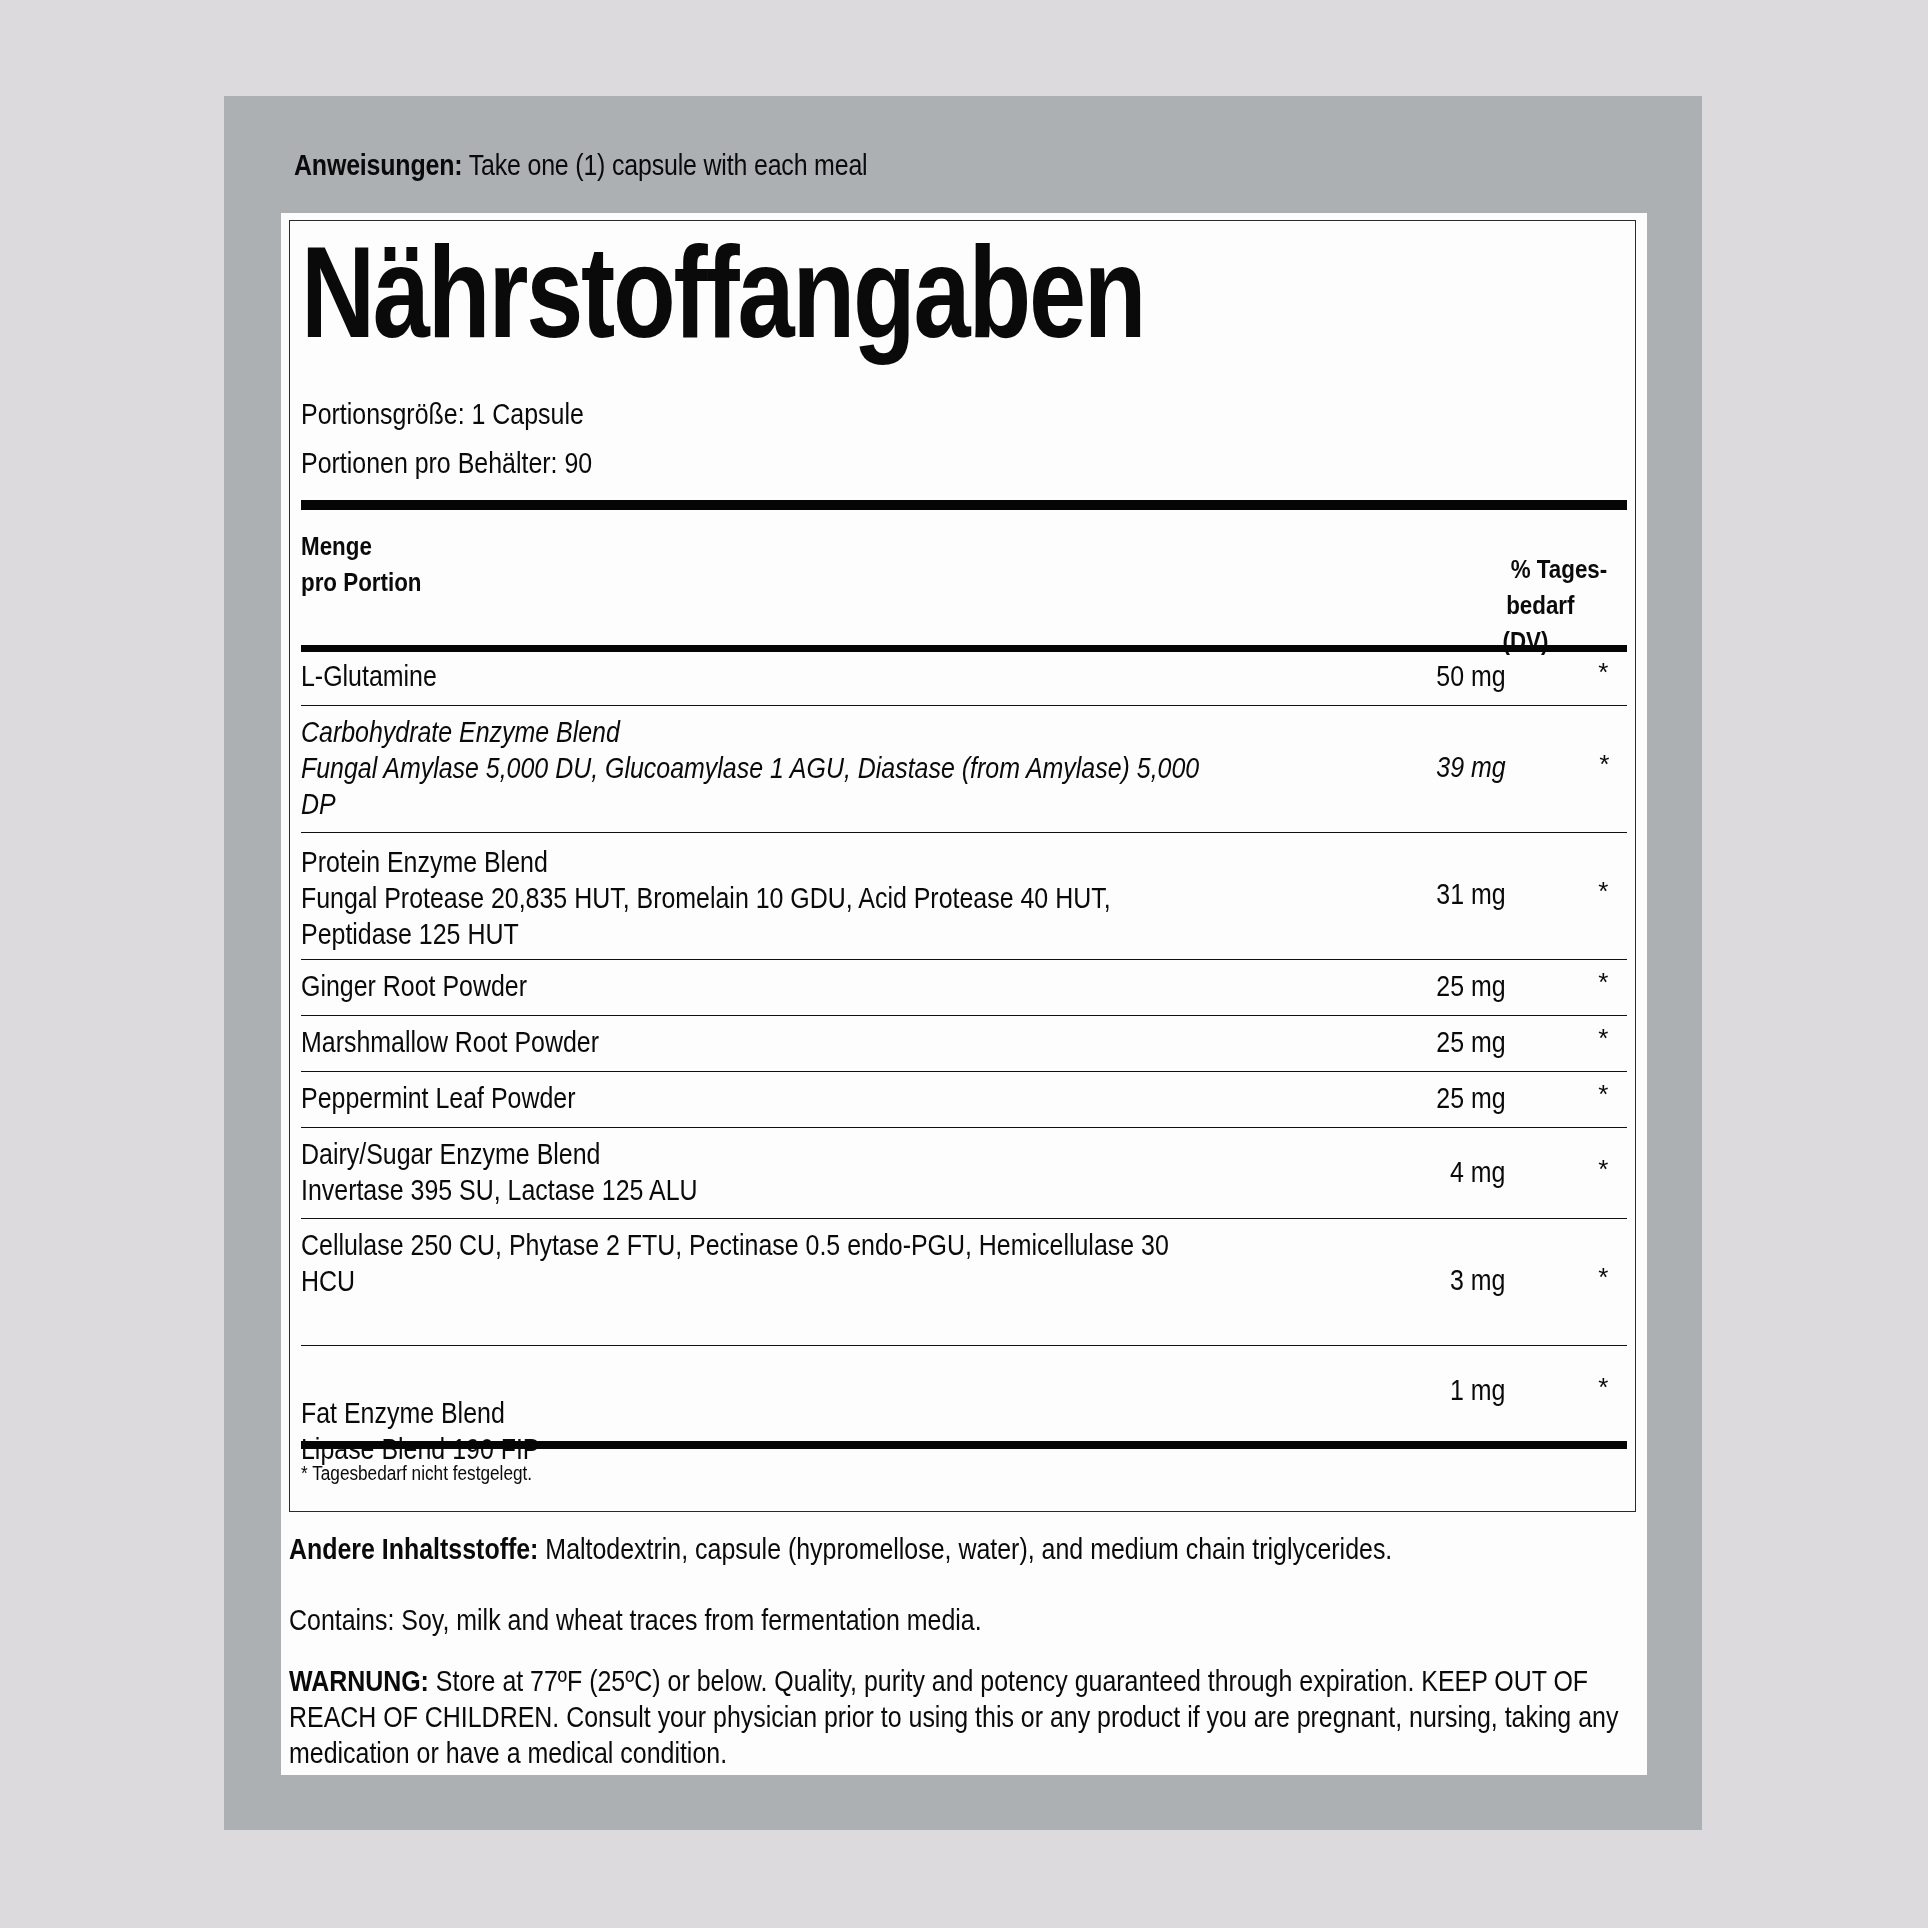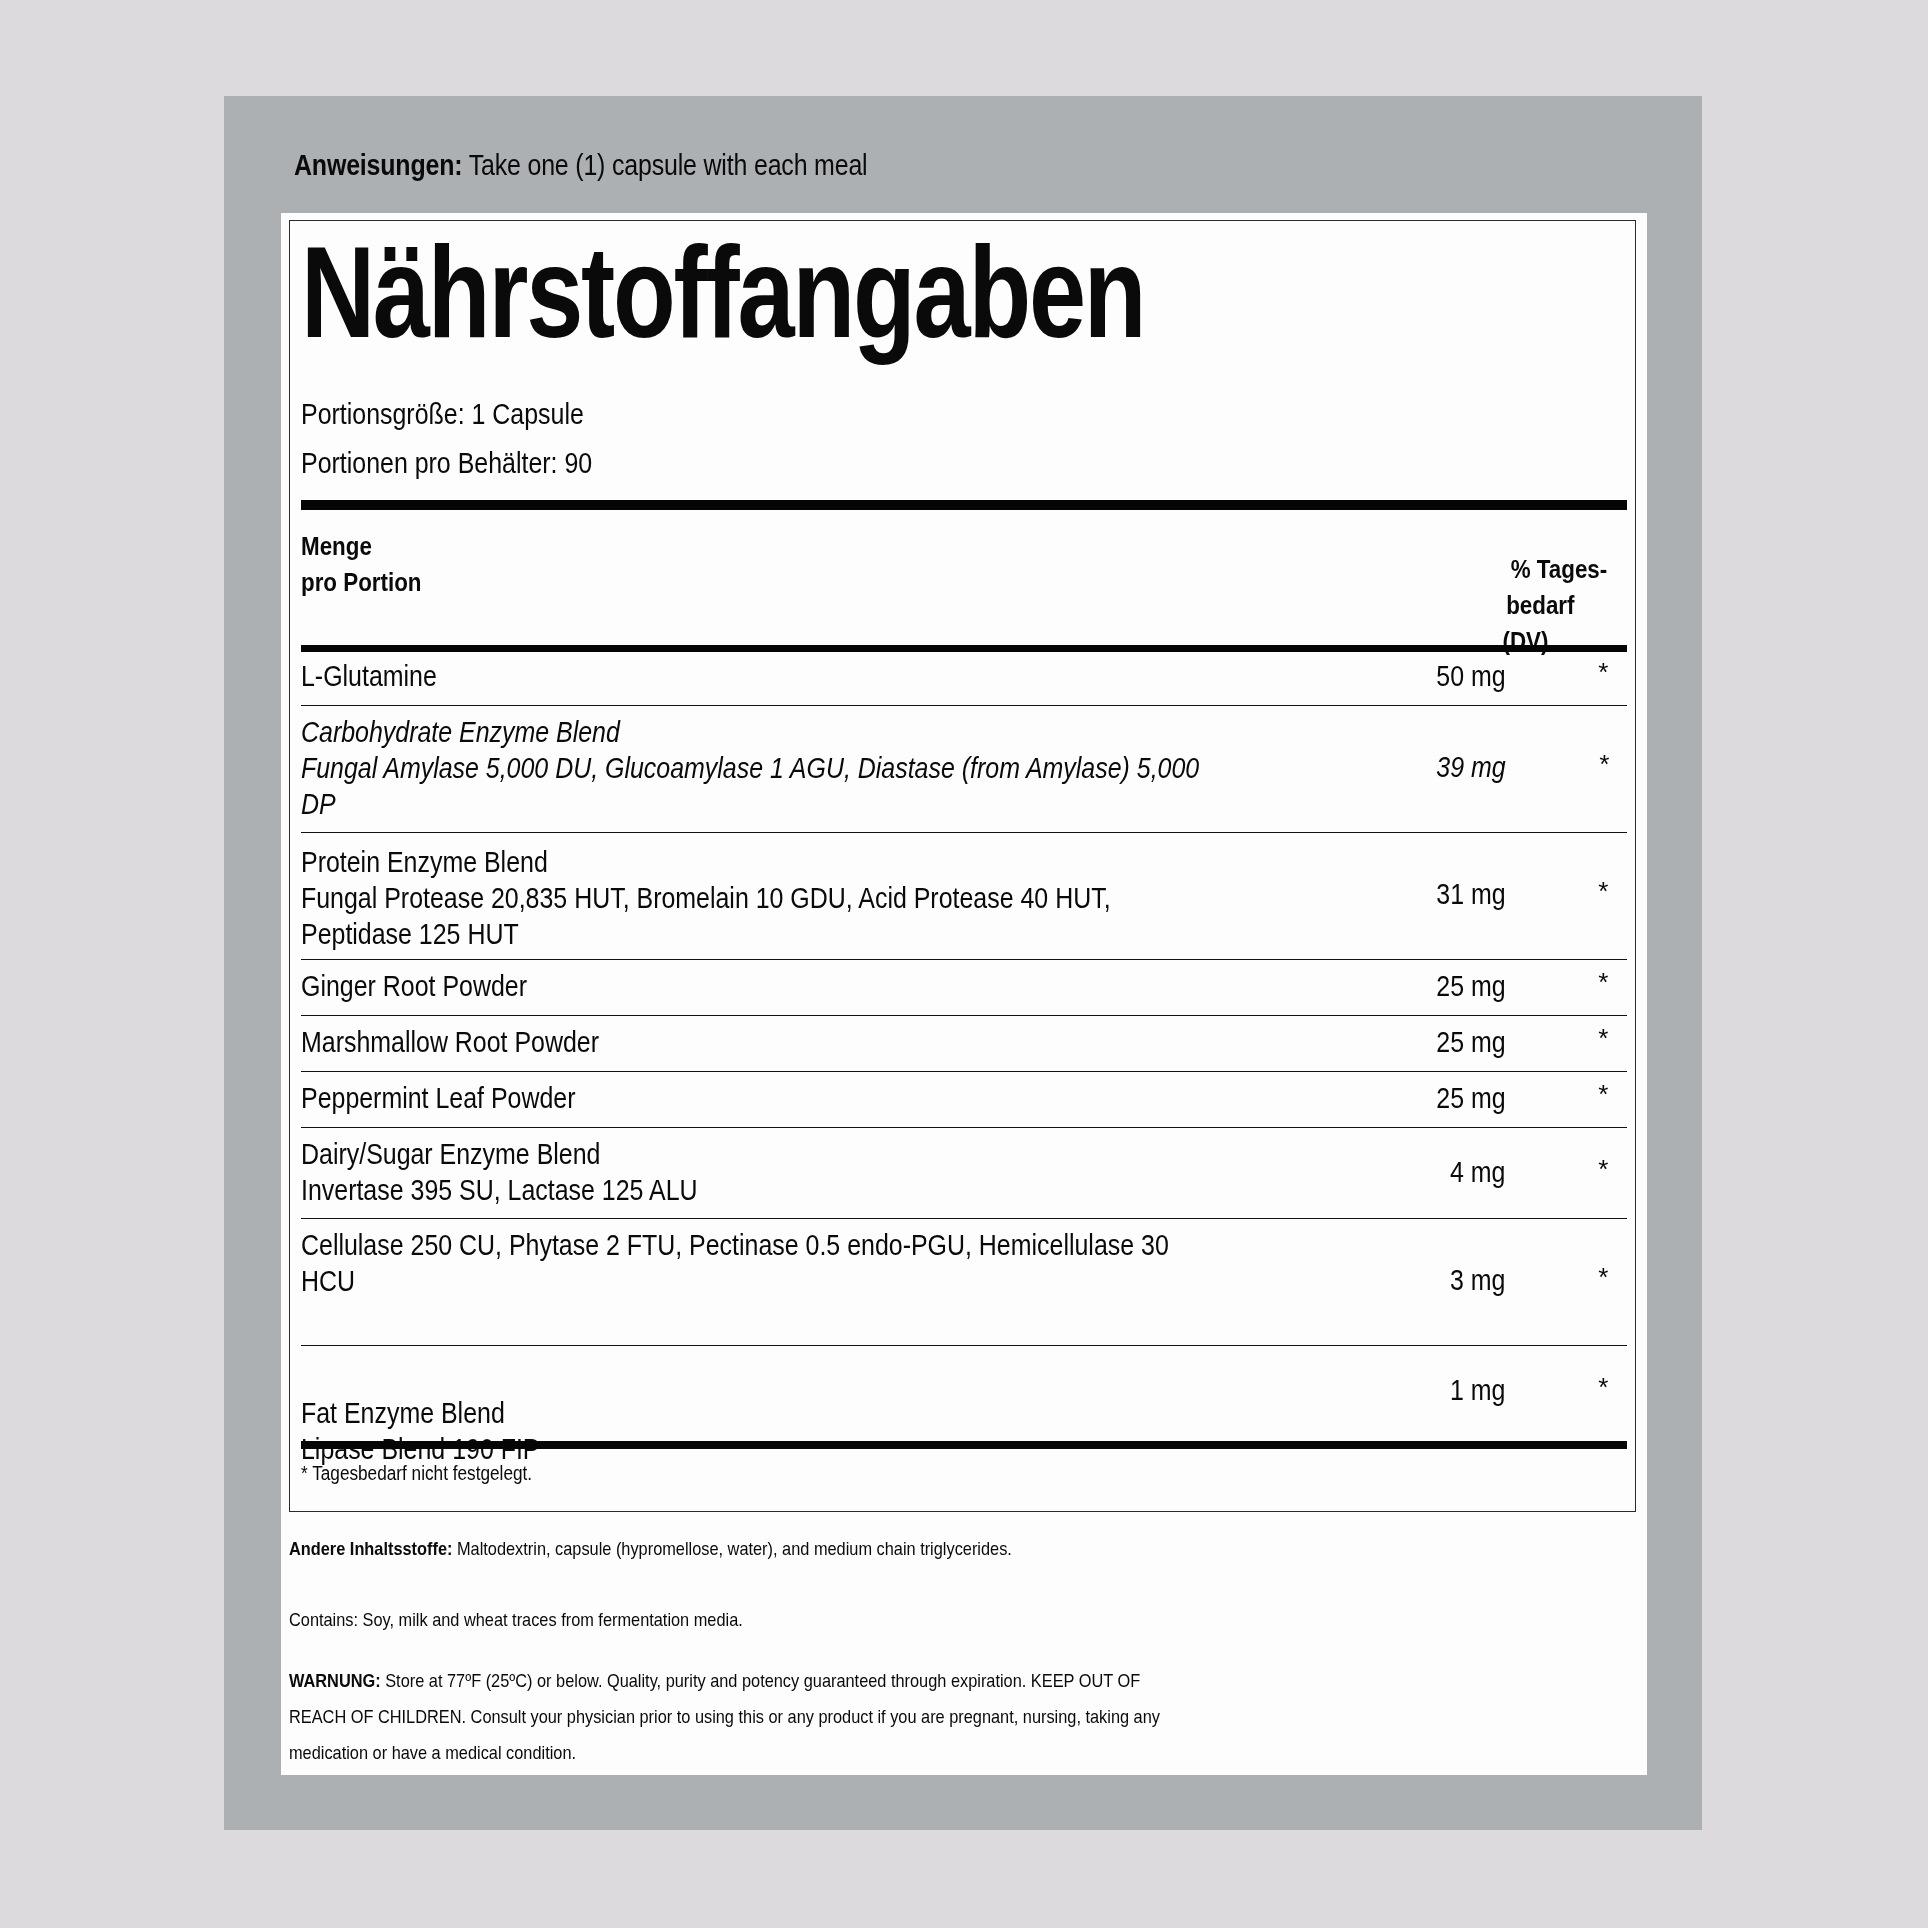--- a/index.html
+++ b/index.html
@@ -108,21 +108,21 @@
       line-height: 36px;
     }
     .footnote {
       position: absolute;
       left: 11.3px; top: 1241px;
       font-size: 20px;
     }
     .other {
       position: absolute;
       left: 289px;
-      font-size: 19px;
+      font-size: 29px;
       line-height: 36px;
     }
     .other b { font-weight: 700; }
   </style>
 </head>
 <body>
 
 <div class="gray-panel"></div>
 
 <div class="directions">

